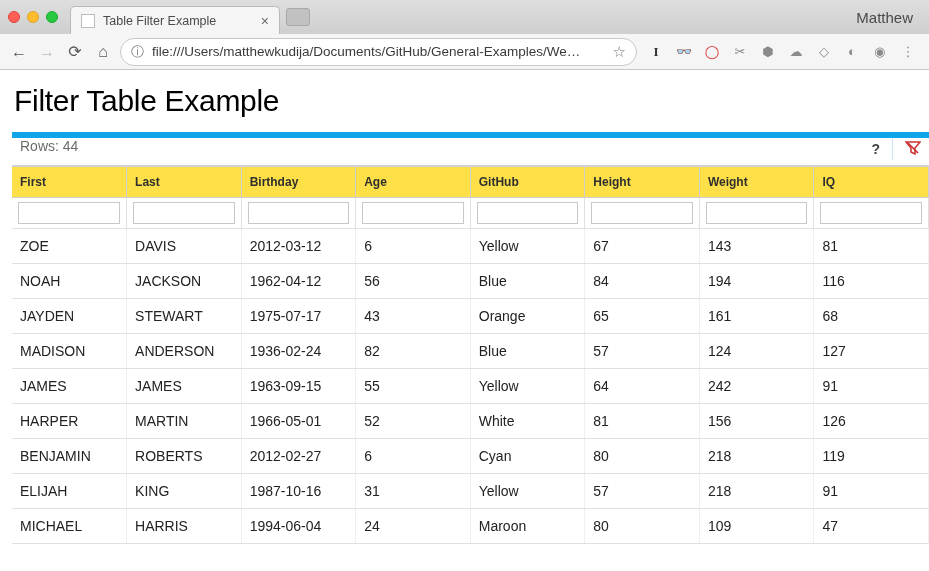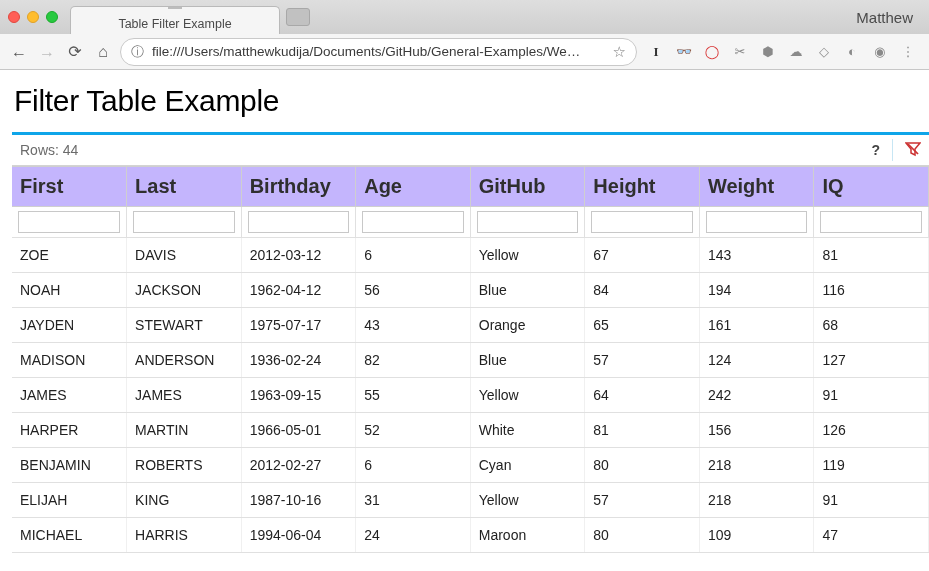--- a/index.html
+++ b/index.html
@@ -6,43 +6,43 @@
   html, body { width: 929px; height: 571px; font-family: "Helvetica Neue", Arial, sans-serif; background: #fff; overflow: hidden; }
   
   .chrome { background: #d6d6d6; }
   .titlebar { display: flex; align-items: center; height: 34px; padding: 0 8px; background: linear-gradient(#dedede,#cfcfcf); }
   .traffic { display: flex; gap: 7px; margin-right: 12px; }
   .light { width: 12px; height: 12px; border-radius: 50%; }
   .red { background: #ff5f57; border: 1px solid #e1483f; }
   .yellow { background: #ffbd2e; border: 1px solid #e0a127; }
   .green { background: #28c940; border: 1px solid #1aab2b; }
   .tabs { display: flex; align-items: flex-end; flex: 1; height: 100%; }
-  .tab { display: flex; align-items: center; background: #f5f5f5; height: 28px; border-top-left-radius: 5px; border-top-right-radius: 5px; padding: 0 10px; font-size: 12.5px; color: #4a4a4a; border: 1px solid #b9b9b9; border-bottom: none; min-width: 210px; gap: 8px; flex-direction: column; }
+  .tab { display: flex; align-items: center; background: #f5f5f5; height: 28px; border-top-left-radius: 5px; border-top-right-radius: 5px; padding: 0 10px; font-size: 12.5px; color: #4a4a4a; border: 1px solid #b9b9b9; border-bottom: none; min-width: 210px; gap: 8px; }
   .tab-fav { width: 14px; height: 14px; border: 1px solid #bcbcbc; background: #fff; }
   .tab .x { margin-left: auto; color: #6a6a6a; font-size: 14px; }
   .newtab { width: 24px; height: 18px; background: #c1c1c1; border: 1px solid #a8a8a8; border-radius: 3px; margin-left: 6px; align-self: center; }
   .profile { font-size: 15px; color: #4a4a4a; padding-right: 8px; }
   .toolbar { display: flex; align-items: center; height: 36px; padding: 0 8px; background: #f5f5f5; border-bottom: 1px solid #c7c7c7; gap: 6px; }
   .navbtn { width: 22px; height: 22px; display: flex; align-items: center; justify-content: center; color: #595959; font-size: 16px; border-radius: 3px; }
   .navbtn.dis { color: #bcbcbc; }
   .omnibox { flex: 1; display: flex; align-items: center; height: 28px; background: #fff; border: 1px solid #c9c9c9; border-radius: 15px; padding: 0 10px; font-size: 13.5px; color: #3a3a3a; gap: 8px; }
   .omni-icon { color: #7a7a7a; font-size: 13px; }
   .star { color: #7a7a7a; font-size: 15px; margin-left: auto; }
   .exts { display: flex; align-items: center; gap: 10px; padding: 0 4px; }
   .ext { width: 18px; height: 18px; display: flex; align-items: center; justify-content: center; font-size: 13px; color: #8a8a8a; }
   
   .page { padding: 14px 0 0 12px; }
   h1 { font-size: 30px; font-weight: 500; color: #000; padding: 0 6px 14px 2px; letter-spacing: -0.3px; }
-  .toolbar2 { display: flex; align-items: center; border-top: 3px solid #0ea5e9; border-bottom: 1px solid #d3d3d3; height: 34px; padding: 0 8px; font-size: 14px; color: #6b6b6b; }
+  .toolbar2 { display: flex; align-items: flex-start; border-top: 6px solid #0ea5e9; border-bottom: 1px solid #d3d3d3; height: 34px; padding: 0 8px; font-size: 14px; color: #6b6b6b; }
   .toolbar2 .right { margin-left: auto; display: flex; align-items: center; gap: 10px; }
   .sep { width: 1px; height: 22px; background: #c7e6f4; margin: 0 2px; }
   .help { font-weight: bold; color: #444; cursor: pointer; }
   .nofilter { color: #cc3333; font-size: 15px; }
   table { width: 100%; border-collapse: collapse; table-layout: fixed; }
-  thead th { background: #c4b5fd; text-align: left; font-size: 20px; font-weight: 600; color: #2f2f2f; padding: 8px 8px; border: 1px solid #cfcfcf; }
+  thead th { background: #fde047; text-align: left; font-size: 12px; font-weight: 600; color: #2f2f2f; padding: 8px 8px; border: 1px solid #cfcfcf; }
   tr.filters td { padding: 4px 6px; border: 1px solid #e0e0e0; }
   tr.filters input { width: 100%; height: 22px; border: 1px solid #c8c8c8; padding: 2px 4px; font-size: 13px; }
   tbody.data td { padding: 9px 8px; font-size: 14px; color: #222; border-bottom: 1px solid #e0e0e0; border-right: 1px solid #f0f0f0; }
   tbody.data tr td:first-child, thead th:first-child, tr.filters td:first-child { border-left: none; }
   col.c1 { width: 12.5%; } col.c2 { width: 12.5%; } col.c3 { width: 12.5%; } col.c4 { width: 12.5%; } col.c5 { width: 12.5%; } col.c6 { width: 12.5%; } col.c7 { width: 12.5%; } col.c8 { width: 12.5%; }
 </style>
 </head>
 <body>
 
 <div class="chrome">

